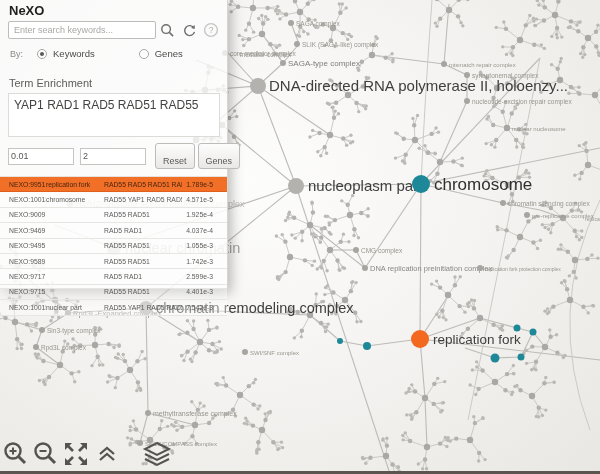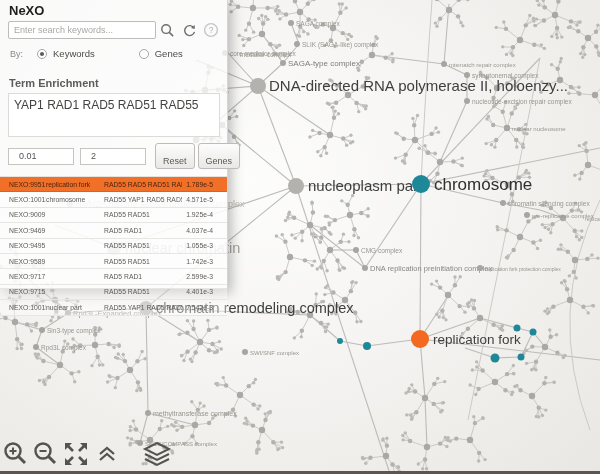--- a/index.html
+++ b/index.html
@@ -22,27 +22,27 @@
   .search-input::placeholder { color:#a9a8a5; }
   .icon-btn { width:20px; height:20px; margin-left:2px; display:flex; align-items:center;
     justify-content:center; cursor:pointer; background:transparent; border:none; }
   .by-row { display:flex; align-items:center; padding:8px 8px 0 10px; font-size:9px; color:#8a8a88;}
   .radio-opt { display:flex; align-items:flex-end; margin-left:14px; color:#4b4b49; font-size:9.5px; cursor:pointer;}
   .radio-opt:last-child{ margin-left:44px; }
   .rdot { width:10px; height:10px; border-radius:50%; border:1px solid #a8a7a4; background:#fff;
     margin-right:6px; position:relative; }
   .radio-opt.on .rdot::after { content:""; position:absolute; left:2px; top:2px; width:4px;
     height:4px; border-radius:50%; background:#5a5a58; }
-  .section-head { font-size:11px; color:#5c5c5a; padding:18px 0 4px 9px;font-weight:bold; }
+  .section-head { font-size:11px; color:#5c5c5a; padding:18px 0 4px 9px; }
   .query-area { display:block; width:212px; height:44px; margin-left:8px; border:1px solid #dcdbd8;
     background:#fff; font-size:12px; color:#434341; padding:4px 5px; resize:none; outline:none;
     font-family:"Liberation Sans","DejaVu Sans",sans-serif; }
   .controls-row { display:flex; align-items:center; padding:6px 6px 0 8px; }
   .num-input { width:66px; height:17px; border:1px solid #c6c5c2; background:#fff; font-size:9px;
-    color:#555; padding:0 10px; margin-right:6px; outline:none; }
+    color:#555; padding:0 2px; margin-right:6px; outline:none; }
   .btn { height:18px; padding:12px 7px; font-size:9px; color:#5a5a58; border:1px solid #bdbcba;
     border-radius:3px; background:linear-gradient(#fdfdfd,#e9e8e6); cursor:pointer; margin-left:3px;
     font-family:"Liberation Sans","DejaVu Sans",sans-serif; }
   
   .rtable { margin-top:7px; border-top:1px solid #e4e3e0; }
   .trow { display:flex; align-items:center; height:15.4px; border-bottom:1px solid #e7e6e3;
     background:rgba(255,255,255,0.42); font-size:6.8px; color:#5c5b58; cursor:pointer; }
   .trow.hl { background:#f26f28; border-bottom:1px solid #e05f1a; color:#46250f; }
   .tc { overflow:hidden; white-space:nowrap; }
   .c-id { width:46px; padding-left:9px; }

